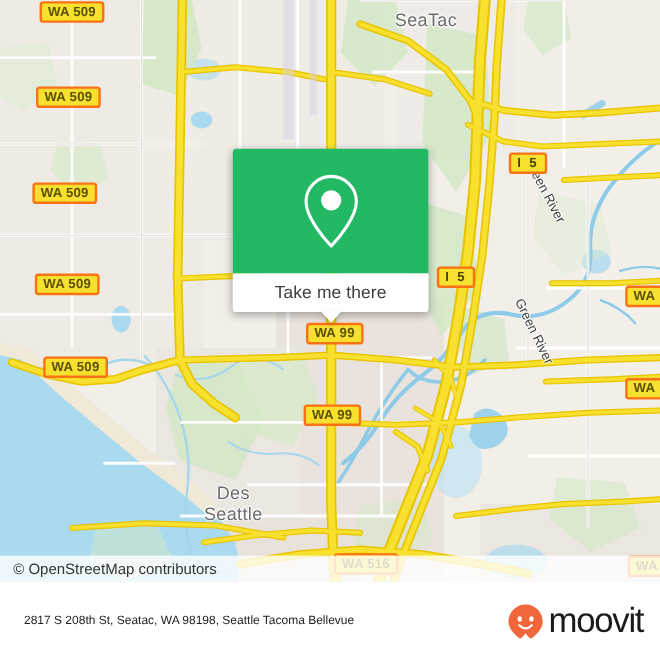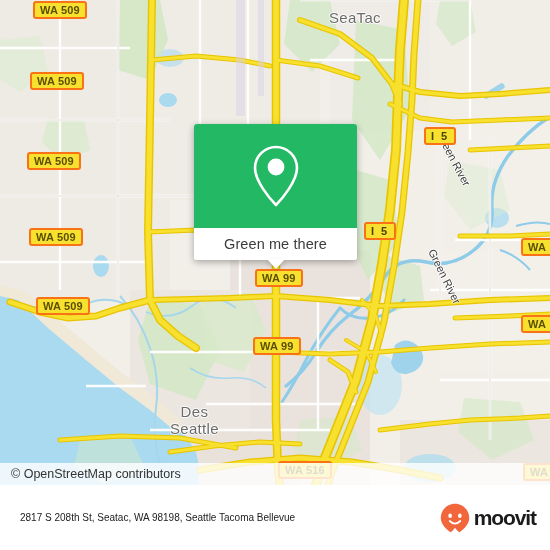--- a/index.html
+++ b/index.html
@@ -179,25 +179,25 @@
     align-items: center;
     gap: 4px;
     flex: 0 0 auto;
   }
   #moovit-mark {
     width: 30px;
     height: 30px;
     flex: 0 0 auto;
   }
   #moovit-word {
-    font-size: 21px;
+    font-size: 29px;
     letter-spacing: -1.1px;
     color: #1b1b1b;
     font-family: "Liberation Sans", sans-serif;
-    font-weight: bold;
+    font-weight: normal;
     line-height: 30px;
   }
 </style>
 </head>
 <body>
 
 <div id="app">
 
   <div id="map-area">
 
@@ -397,21 +397,21 @@
     <div class="shield" style="left:523px;top:463px;">WA</div>
 
     <div id="popup-card">
       <div id="popup-green">
         <svg width="56" height="66" viewBox="0 0 56 66">
           <path d="M28 4 C16.4 4 7 13.4 7 25 C7 38 22 56 28 62 C34 56 49 38 49 25 C49 13.4 39.6 4 28 4 Z" fill="none" stroke="#ffffff" stroke-width="2.6" stroke-linejoin="round"></path>
           <circle cx="28" cy="24" r="8.4" fill="#ffffff"></circle>
         </svg>
       </div>
       <div id="popup-white">
-        <span id="popup-label">Green me there</span>
+        <span id="popup-label">Take me there</span>
         <span id="popup-tail"></span>
       </div>
     </div>
 
     <div id="attribution">
       <span id="attribution-text">© OpenStreetMap contributors</span>
     </div>
   </div>
 
   <div id="footer">

